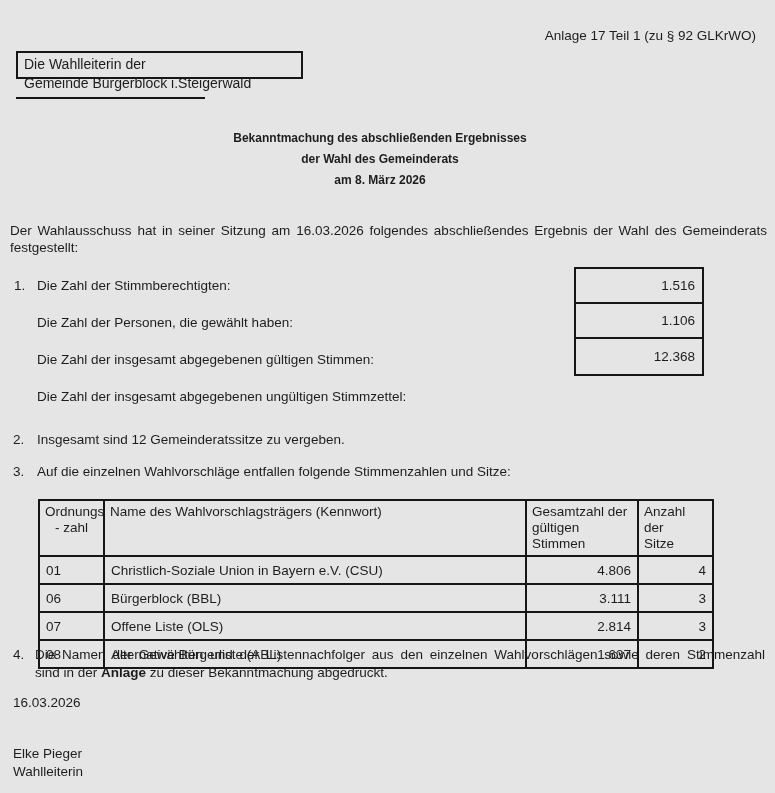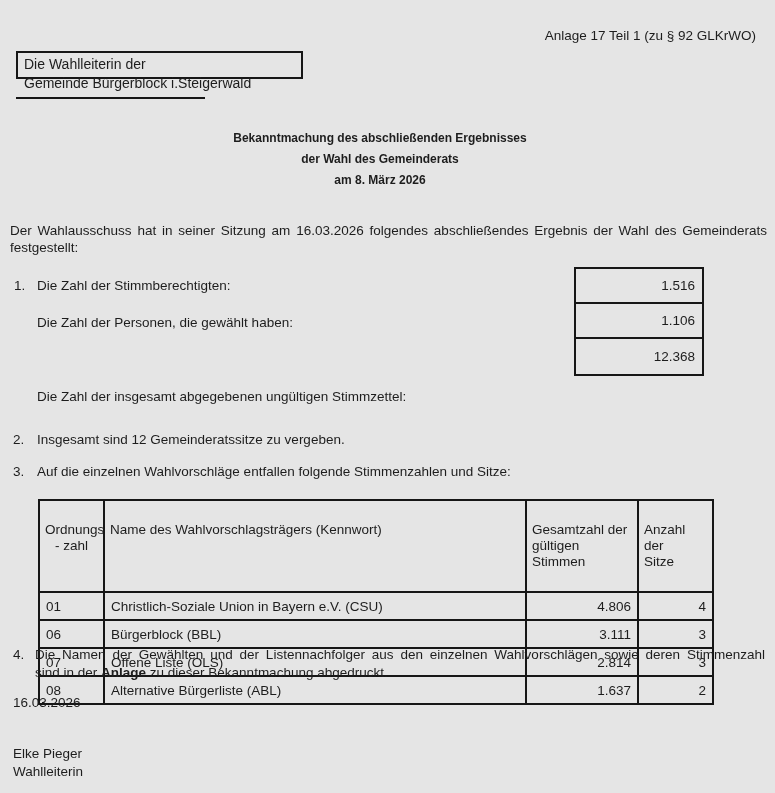--- a/index.html
+++ b/index.html
@@ -50,21 +50,21 @@
   .list-line .txt{position:absolute;left:37px;white-space:nowrap;}
   .item2{top:432px;} .item3{top:464px;}
 
   .results-table{left:38px;top:499px;}
   table.res{border-collapse:collapse;table-layout:fixed;width:674px;}
   table.res th,table.res td{
     border:2px solid #161616;
     font-weight:normal;font-size:13.5px;color:#1d1d1d;
     overflow:hidden;
   }
-  table.res th{vertical-align:top;text-align:left;padding:21px 5px;line-height:16px;height:31px;}
+  table.res th{vertical-align:top;text-align:left;padding:3px 5px;line-height:16px;height:31px;}
   table.res th.c{text-align:center;}
   table.res td{height:22px;padding:2px 6px;vertical-align:middle;}
   td.center{text-align:left;}
   td.right{text-align:right;padding-right:8px;}
 
   .item4{top:646px;left:13px;width:753px;line-height:18px;}
   .item4 .num{position:absolute;left:0;top:0;}
   .item4 .body{margin-left:22px;width:730px;}
   .item4 .l1{text-align:justify;text-align-last:justify;}
   .bold{font-weight:bold;}
@@ -89,20 +89,21 @@
     <div>Bekanntmachung des abschließenden Ergebnisses</div>
     <div>der Wahl des Gemeinderats</div>
     <div>am 8. März 2026</div>
   </div>
 
   <div class="abs intro">Der Wahlausschuss hat in seiner Sitzung am 16.03.2026 folgendes abschließendes Ergebnis der Wahl des Gemeinderats festgestellt:</div>
 
   <span class="abs stat-num st-r1">1.</span>
   <span class="abs stat-label st-r1 nowrap">Die Zahl der Stimmberechtigten:</span>
   <span class="abs stat-label st-r2 nowrap">Die Zahl der Personen, die gewählt haben:</span>
+  <span class="abs stat-label st-r3 nowrap">Die Zahl der insgesamt abgegebenen gültigen Stimmen:</span>
   <span class="abs stat-label st-r4 nowrap">Die Zahl der insgesamt abgegebenen ungültigen Stimmzettel:</span>
 
   <div class="abs value-col">
     <div class="value-cell">
         <span>1.516</span>
       </div>
     <div class="value-cell">
         <span>1.106</span>
       </div>
     <div class="value-cell">

